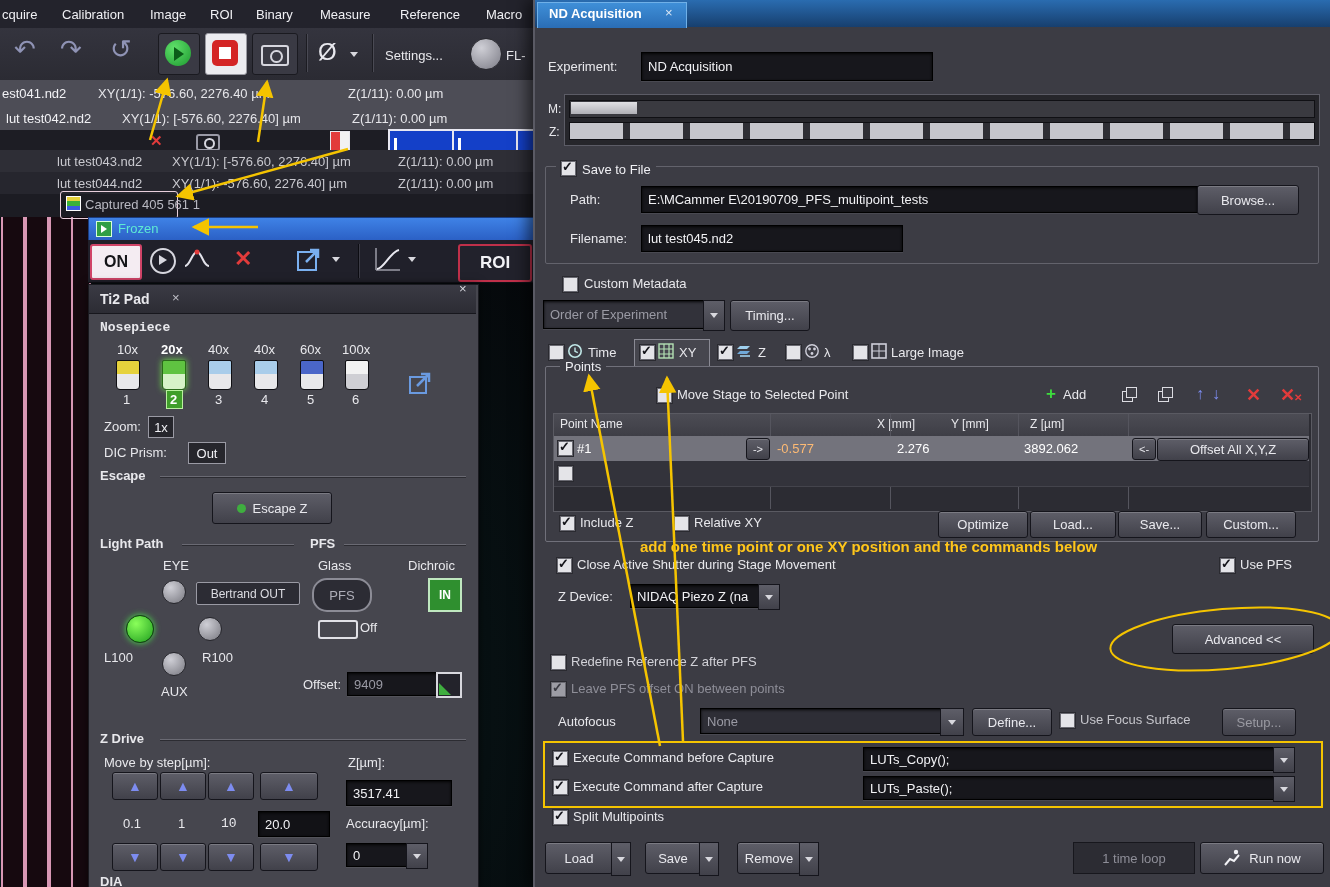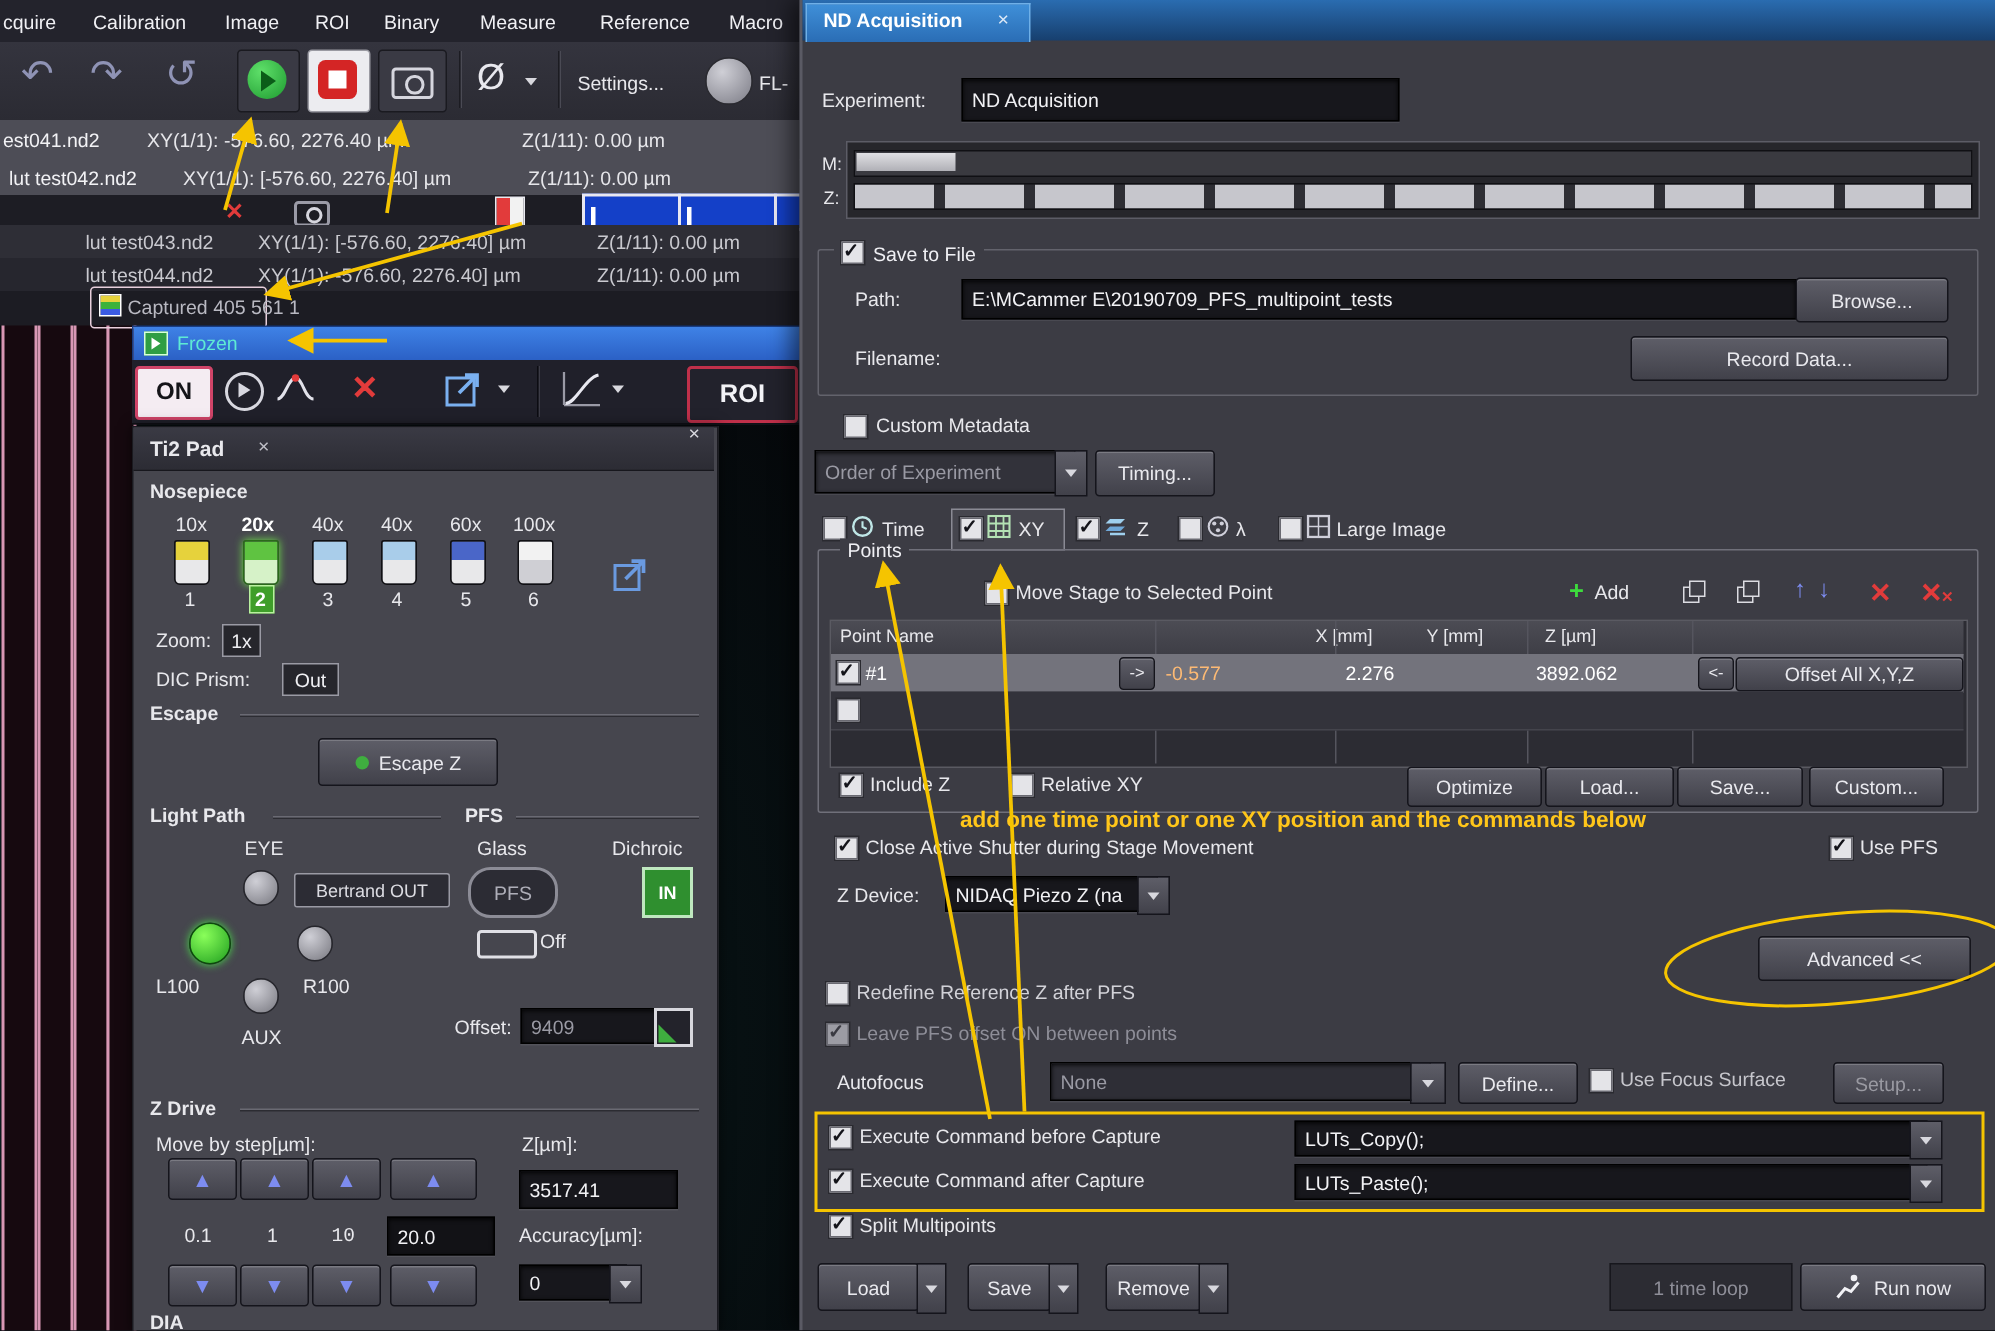--- a/index.html
+++ b/index.html
@@ -157,21 +157,21 @@
   <div class="p" style="left:458px;top:244px;width:70px;height:34px;background:#22222c;border:2px solid #c0304a;border-radius:3px;display:flex;align-items:center;justify-content:center;">
     <span class="b" style="font-size:17px;color:#f2f2f6;">ROI</span>
   </div>
 
   <div class="p" style="left:88px;top:284px;width:389px;height:603px;background:#46464e;border:1px solid #1a1a20;box-shadow:0 0 8px rgba(0,0,0,.6);"></div>
   <div class="p" style="left:89px;top:285px;width:387px;height:28px;background:linear-gradient(#3a3a44,#2c2c34);border-bottom:1px solid #17171d;"></div>
   <span class="t b" style="left:100px;top:291px;font-size:14px;">Ti2 Pad</span>
   <span class="t" style="left:172px;top:290px;color:#c0c0c8;">×</span>
   <span class="t" style="left:459px;top:281px;color:#d8d8de;">×</span>
 
-  <span class="t b" style="left:100px;top:320px;">Nosepiece</span>
+  <span class="t b" style="left:100px;top:320px;font-family:Liberation Mono, monospace;">Nosepiece</span>
 
   <span class="t" style="left:117px;top:342px;">10x</span>
   <span class="t b" style="left:161px;top:342px;color:#fff;">20x</span>
   <span class="t" style="left:208px;top:342px;">40x</span>
   <span class="t" style="left:254px;top:342px;">40x</span>
   <span class="t" style="left:300px;top:342px;">60x</span>
   <span class="t" style="left:342px;top:342px;">100x</span>
 
   <div class="vial" style="left:116px;top:360px;background:linear-gradient(#e6d23c 0 45%,#e8e8ea 45% 100%);"></div>
   <div class="vial" style="left:162px;top:360px;background:linear-gradient(#5fc341 0 45%,#d6f2c8 45% 100%);box-shadow:0 0 6px #6fe04a;border-color:#2a6a1a;"></div>
@@ -323,23 +323,23 @@
     <span class="cb on" style="position:relative;display:inline-block;top:2px;margin-right:6px;"></span><span>Save to File</span>
   </div>
   <span class="t" style="left:570px;top:192px;">Path:</span>
   <div class="field" style="left:641px;top:186px;width:543px;height:25px;">
     <span>E:\MCammer E\20190709_PFS_multipoint_tests</span>
   </div>
   <div class="btn" style="left:1197px;top:185px;width:100px;height:28px;">
       <span>Browse...</span>
     </div>
   <span class="t" style="left:570px;top:231px;">Filename:</span>
-  <div class="btn" style="left:1087px;top:224px;width:210px;height:28px;">
-      <span>Record Data...</span>
-    </div>
+  <div class="field" style="left:641px;top:225px;width:248px;height:25px;">
+    <span>lut test045.nd2</span>
+  </div>
 
   <span class="cb" style="left:563px;top:277px;"></span>
   <span class="t" style="left:584px;top:276px;">Custom Metadata</span>
 
   <div class="field" style="left:543px;top:300px;width:160px;height:27px;background:#32323a;color:#9a9aa4;">
     <span>Order of Experiment</span>
   </div>
   <div class="ddbtn" style="left:703px;top:300px;width:20px;height:29px;">
       <span class="dd" style="position:static;"></span>
     </div>

